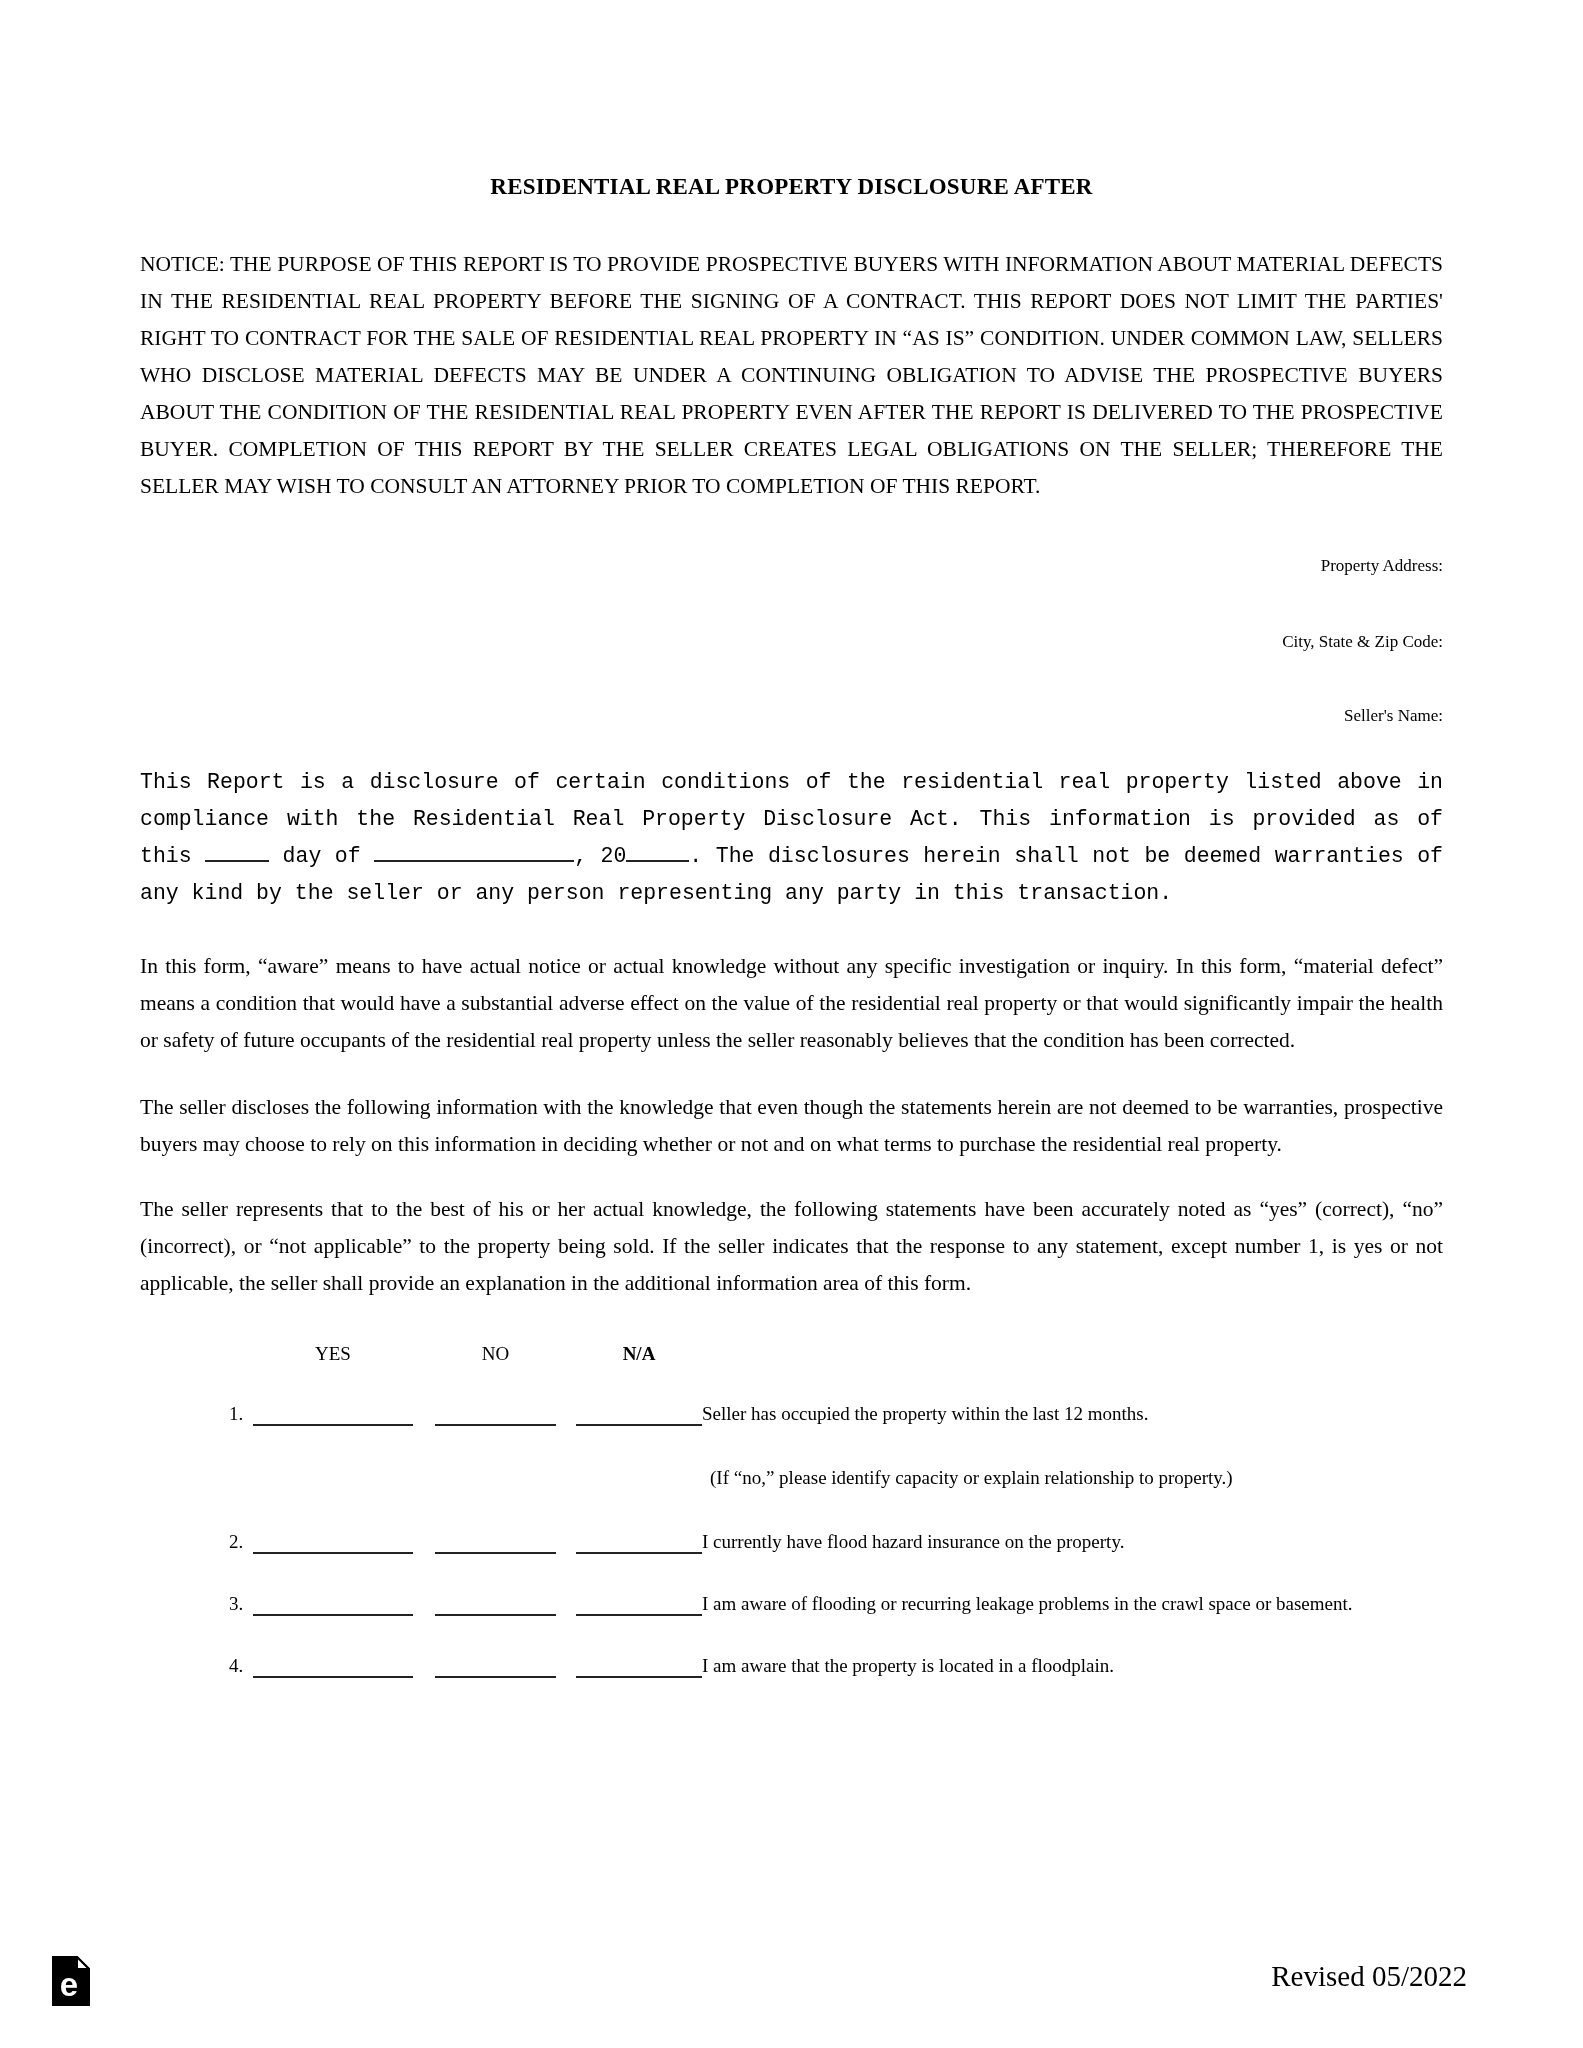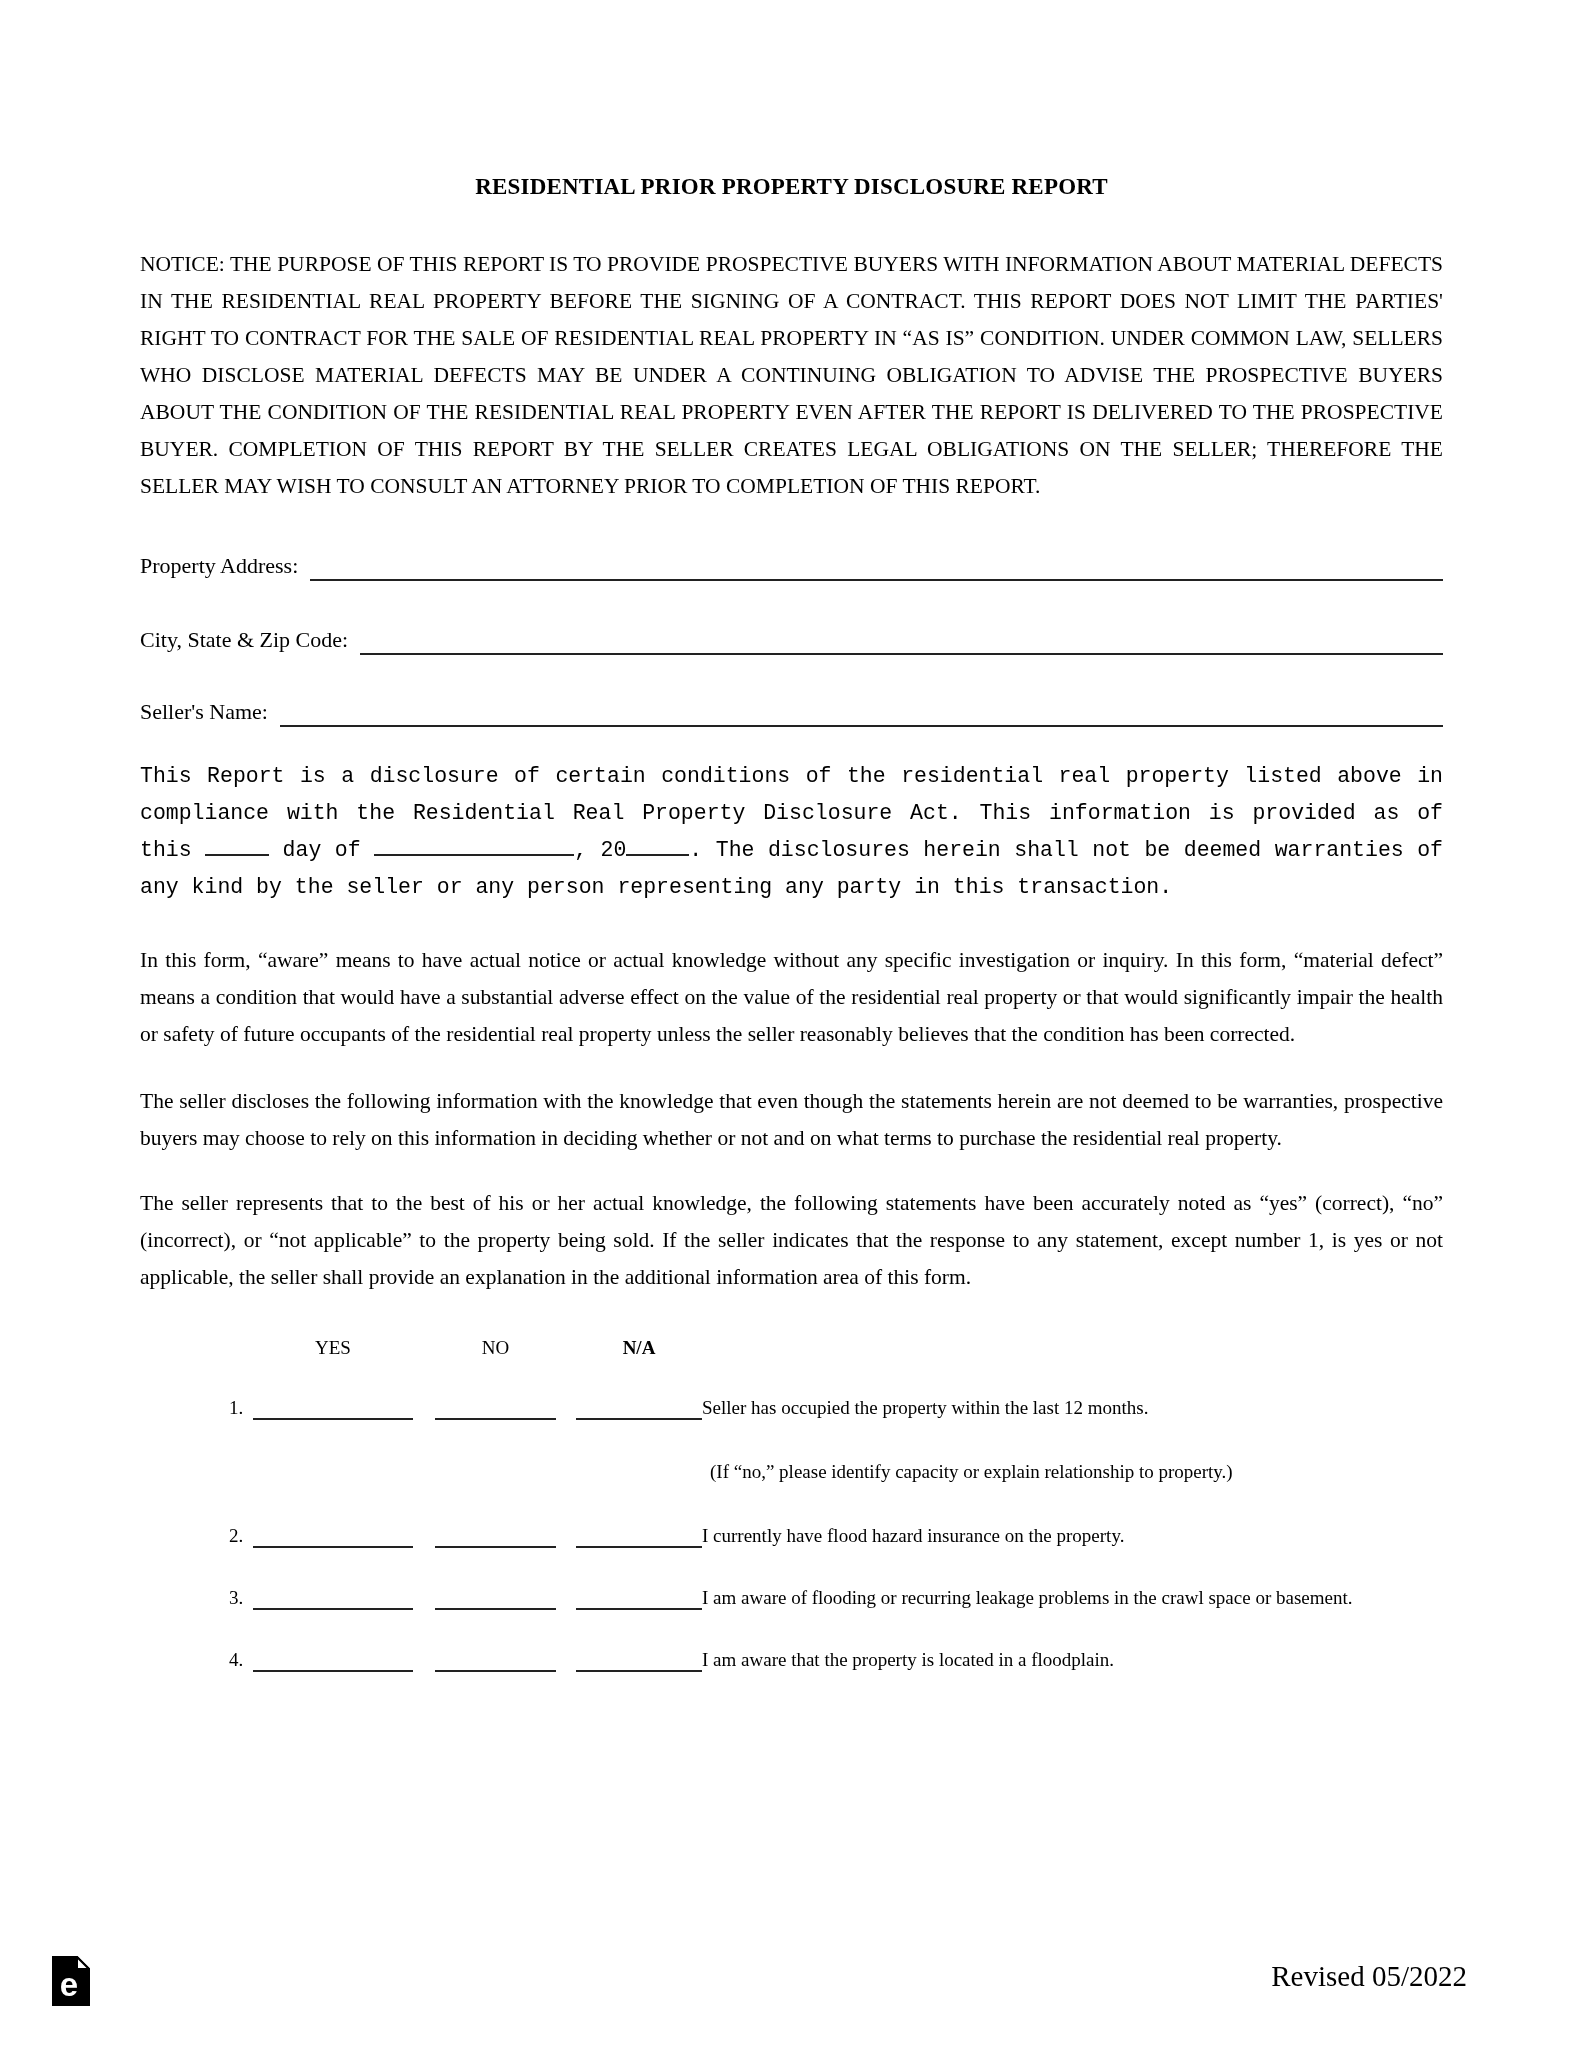--- a/index.html
+++ b/index.html
@@ -28,23 +28,24 @@
   }
   .p1 { margin-top: 44px; }
   .p2 { margin-top: 31px; font-family: Liberation Mono, monospace; }
   .p3 { margin-top: 36px; }
   .p4 { margin-top: 30px; }
   .p5 { margin-top: 28px; }
 
   .field-row {
     display: flex;
     align-items: flex-end;
-    font-size: 22px;
+    font-size: 17px;
     line-height: 30px;
     white-space: nowrap;
+    flex-direction: column;
   }
   .f1 { margin-top: 46px; }
   .f2 { margin-top: 44px; }
   .f3 { margin-top: 42px; font-family: Liberation Serif, serif; }
   .fill {
     flex: 1;
     border-bottom: 2px solid #222;
     margin-left: 12px;
     height: 24px;
   }
@@ -88,21 +89,21 @@
     position: absolute;
     top: 1960px; right: 116px;
     font-size: 29px;
   }
 </style>
 </head>
 <body>
 
 <div class="content">
 
-  <div class="doc-title">RESIDENTIAL PRIOR PROPERTY DISCLOSURE REPORT</div>
+  <div class="doc-title">RESIDENTIAL REAL PROPERTY DISCLOSURE AFTER</div>
 
   <p class="para p1">NOTICE: THE PURPOSE OF THIS REPORT IS TO PROVIDE PROSPECTIVE BUYERS WITH INFORMATION ABOUT MATERIAL DEFECTS IN THE RESIDENTIAL REAL PROPERTY BEFORE THE SIGNING OF A CONTRACT. THIS REPORT DOES NOT LIMIT THE PARTIES' RIGHT TO CONTRACT FOR THE SALE OF RESIDENTIAL REAL PROPERTY IN “AS IS” CONDITION. UNDER COMMON LAW, SELLERS WHO DISCLOSE MATERIAL DEFECTS MAY BE UNDER A CONTINUING OBLIGATION TO ADVISE THE PROSPECTIVE BUYERS ABOUT THE CONDITION OF THE RESIDENTIAL REAL PROPERTY EVEN AFTER THE REPORT IS DELIVERED TO THE PROSPECTIVE BUYER. COMPLETION OF THIS REPORT BY THE SELLER CREATES LEGAL OBLIGATIONS ON THE SELLER; THEREFORE THE SELLER MAY WISH TO CONSULT AN ATTORNEY PRIOR TO COMPLETION OF THIS REPORT.</p>
 
   <div class="field-row f1">
     <span>Property Address:</span>
     <span class="fill"></span>
   </div>
 
   <div class="field-row f2">
     <span>City, State &amp; Zip Code:</span>

